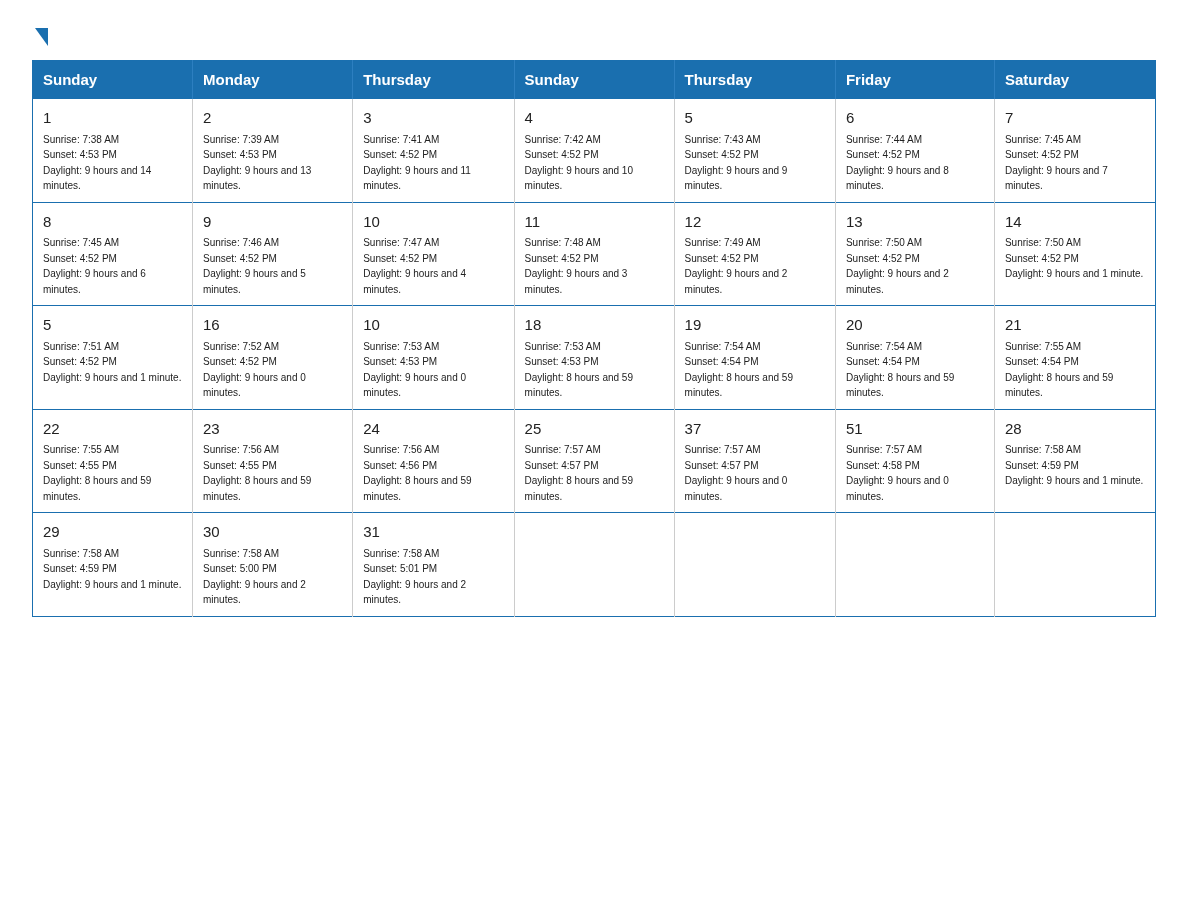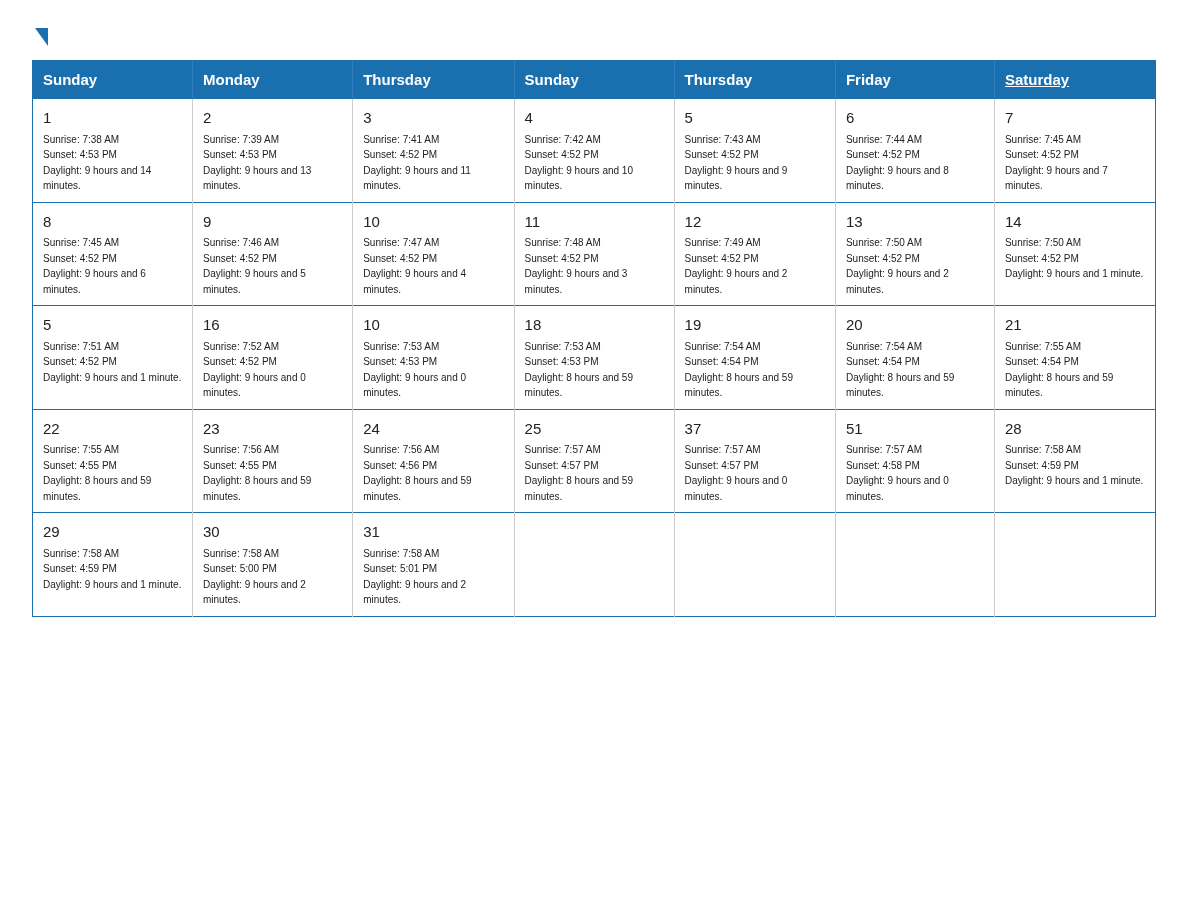--- a/index.html
+++ b/index.html
@@ -66,21 +66,20 @@
     thead th {
       color: #fff;
       font-size: 15px;
       font-weight: 600;
       padding: 10px 10px;
       text-align: left;
       border-right: 1px solid #2d7fc0;
     }
     thead th:last-child {
       border-right: none;
-      text-decoration: underline;
     }
     tbody tr {
       border-top: 1.5px solid #1a6faf;
     }
     tbody td {
       vertical-align: top;
       padding: 8px 10px;
       font-size: 13.5px;
       color: #222;
       border-right: 1px solid #ccc;

